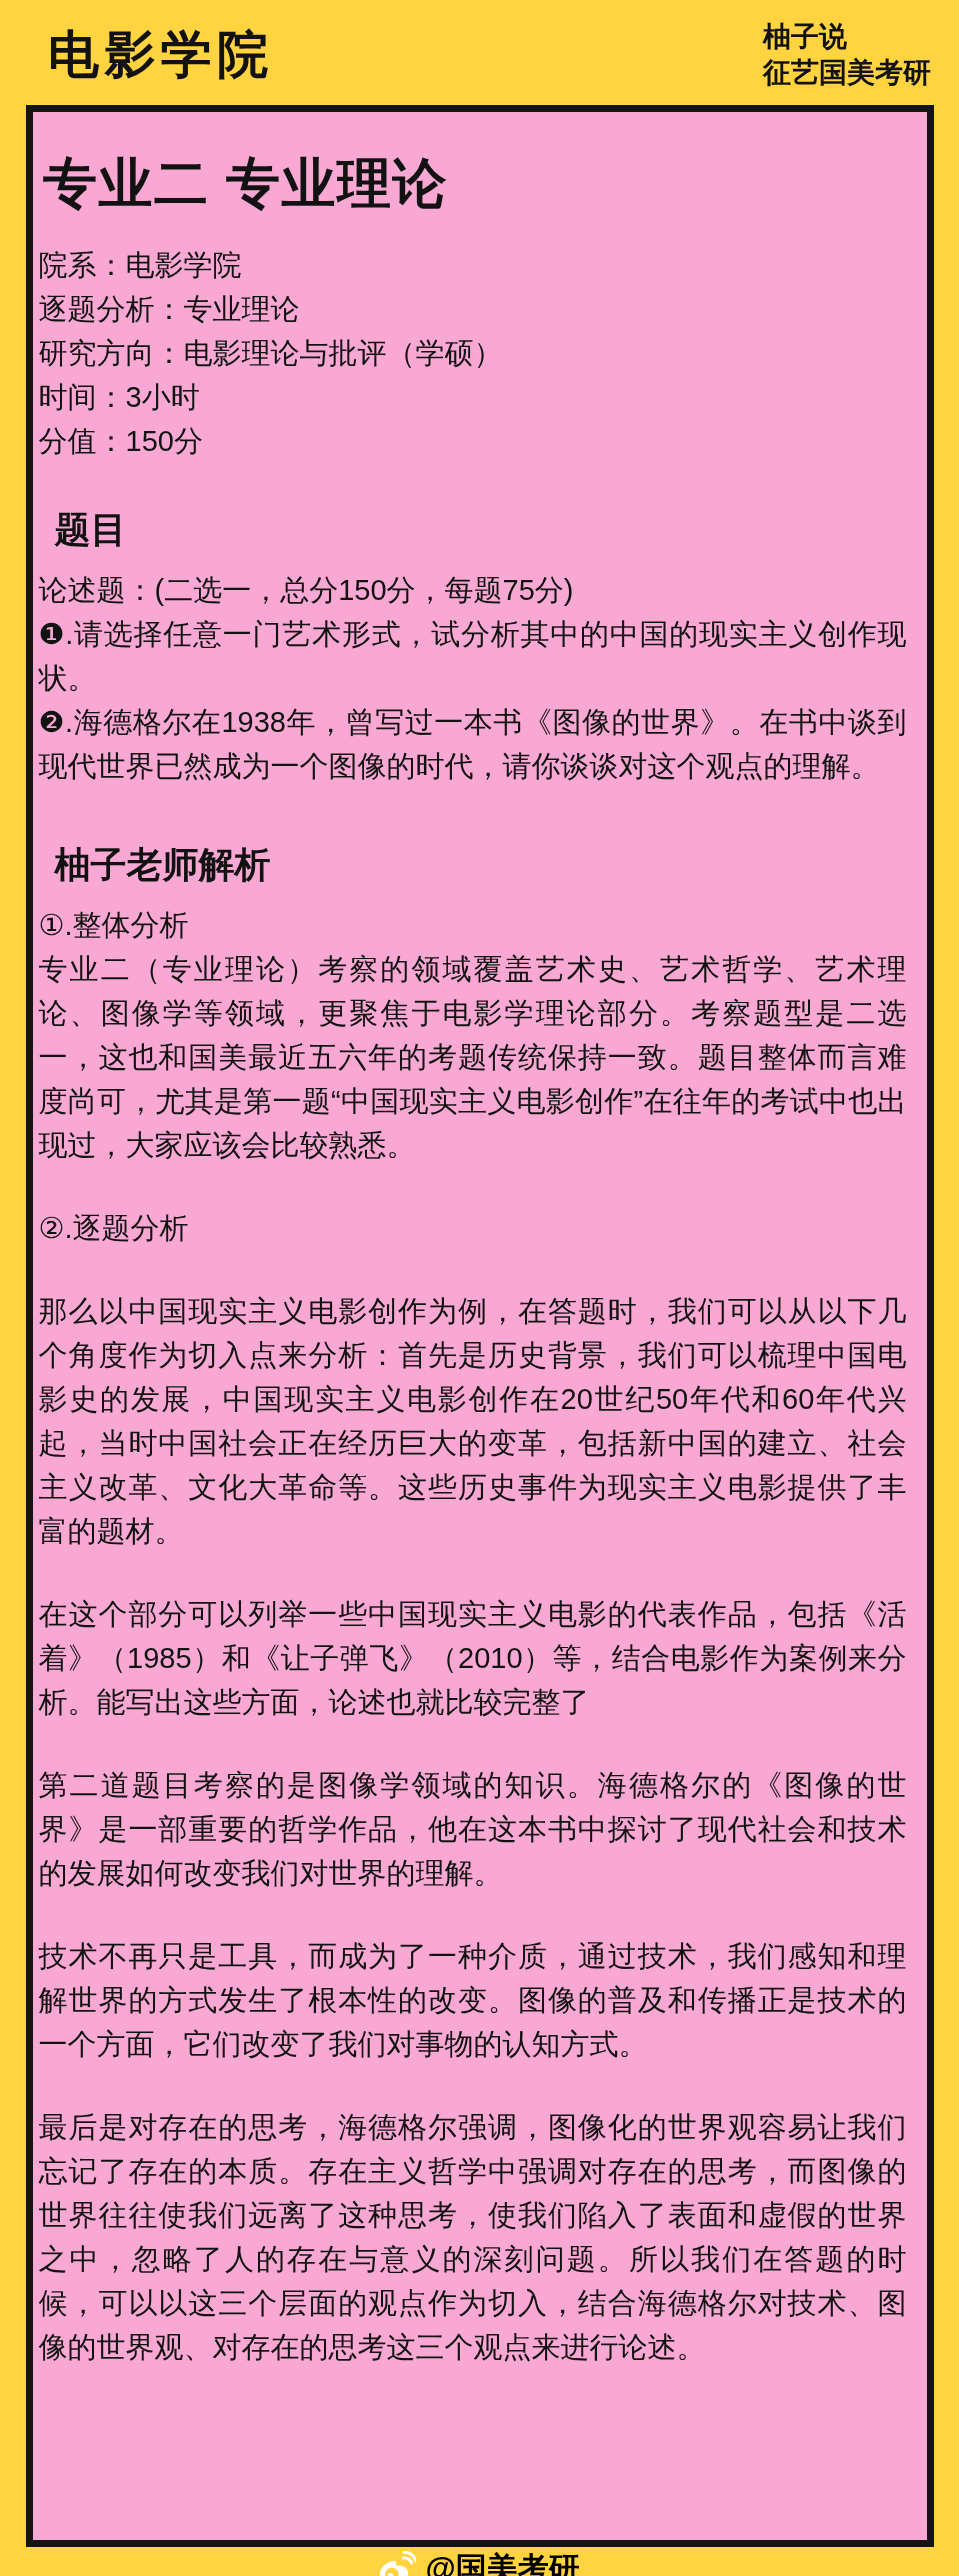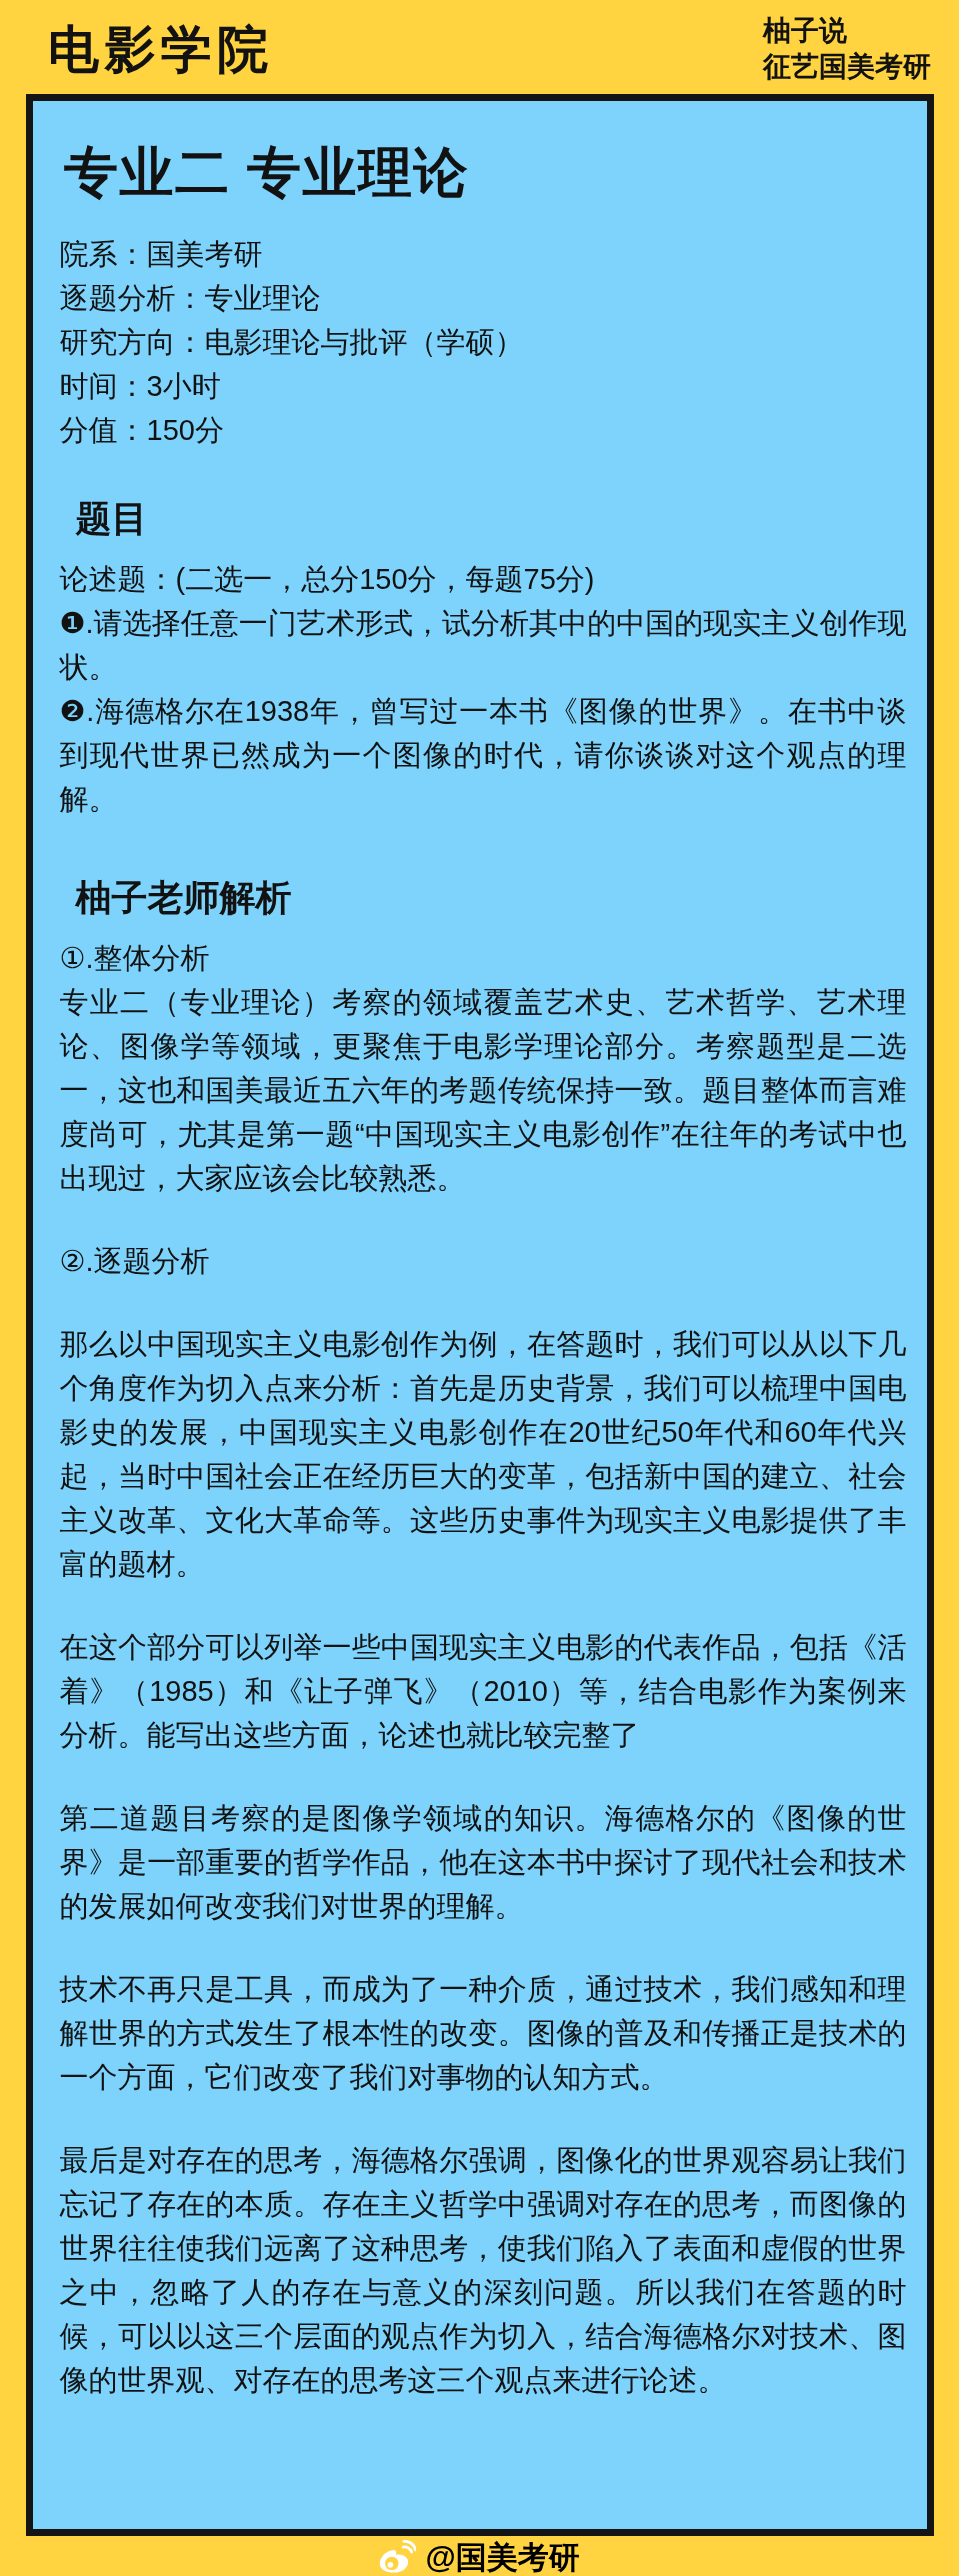--- a/index.html
+++ b/index.html
@@ -8,21 +8,21 @@
     height: 2576px;
     background: #FFD440;
     color: #121212;
     font-family: "Liberation Sans", "DejaVu Sans", sans-serif;
     overflow: hidden;
     position: relative;
   }
 
   
   .header {
-    height: 94px;
+    height: 105px;
     box-sizing: border-box;
     display: flex;
     justify-content: space-between;
     align-items: center;
     padding: 4.6px 28px 0 48px;
   }
   .brand {
     font-size: 51px;
     font-weight: 900;
     letter-spacing: 5.4px;
@@ -33,23 +33,23 @@
     font-size: 28px;
     font-weight: 700;
     line-height: 36px;
   }
 
   
   .card {
     margin: 0 25.5px;
     height: 2442px;
     box-sizing: border-box;
-    background: #7dd3fc;
+    background: #f9a8d4;
     border: 7px solid #141414;
-    padding: 40px 20px 0 27px;
+    padding: 40px 20px 0 6px;
     overflow: hidden;
   }
   .card-title {
     font-size: 54px;
     font-weight: 900;
     line-height: 63px;
     letter-spacing: 1.5px;
     margin: 0 0 28px 4.6px;
   }
   .info-block { margin: 0 0 45px 0; }
@@ -103,21 +103,21 @@
     <div>柚子说</div>
     <div>征艺国美考研</div>
   </div>
 </div>
 
 <div class="card">
 
   <h1 class="card-title">专业二 专业理论</h1>
 
   <div class="info-block">
-    <p class="info-line">院系：国美考研</p>
+    <p class="info-line">院系：电影学院</p>
     <p class="info-line">逐题分析：专业理论</p>
     <p class="info-line">研究方向：电影理论与批评（学硕）</p>
     <p class="info-line">时间：3小时</p>
     <p class="info-line">分值：150分</p>
   </div>
 
   <div>
     <p class="section-heading">题目</p>
     <p class="para">论述题：(二选一，总分150分，每题75分)</p>
     <p class="para">❶.请选择任意一门艺术形式，试分析其中的中国的现实主义创作现状。</p>

